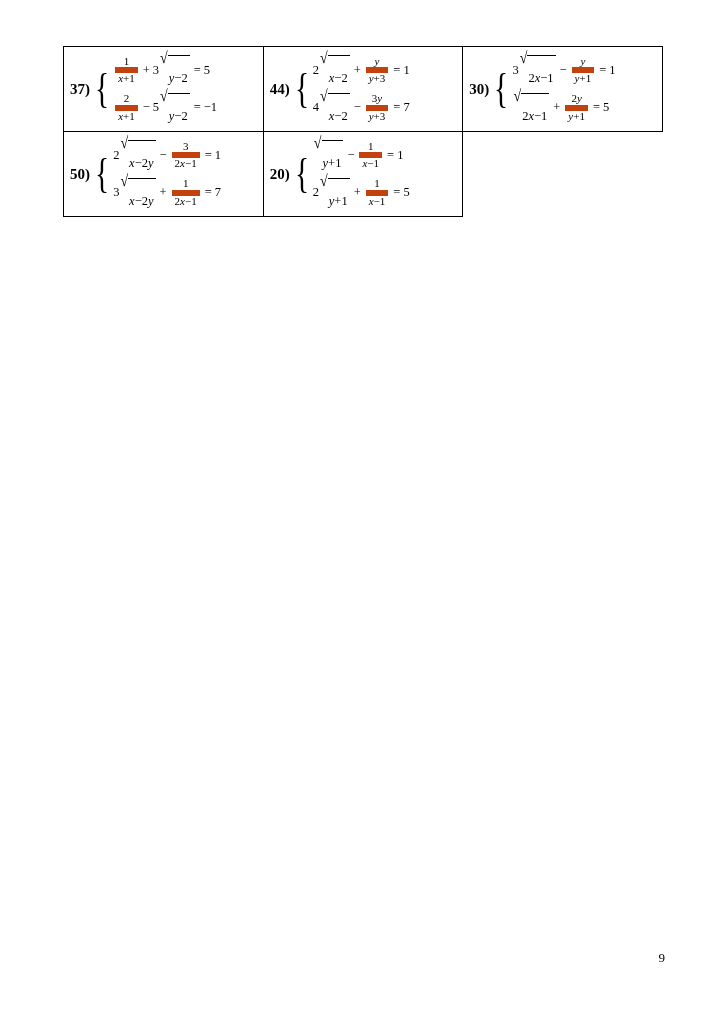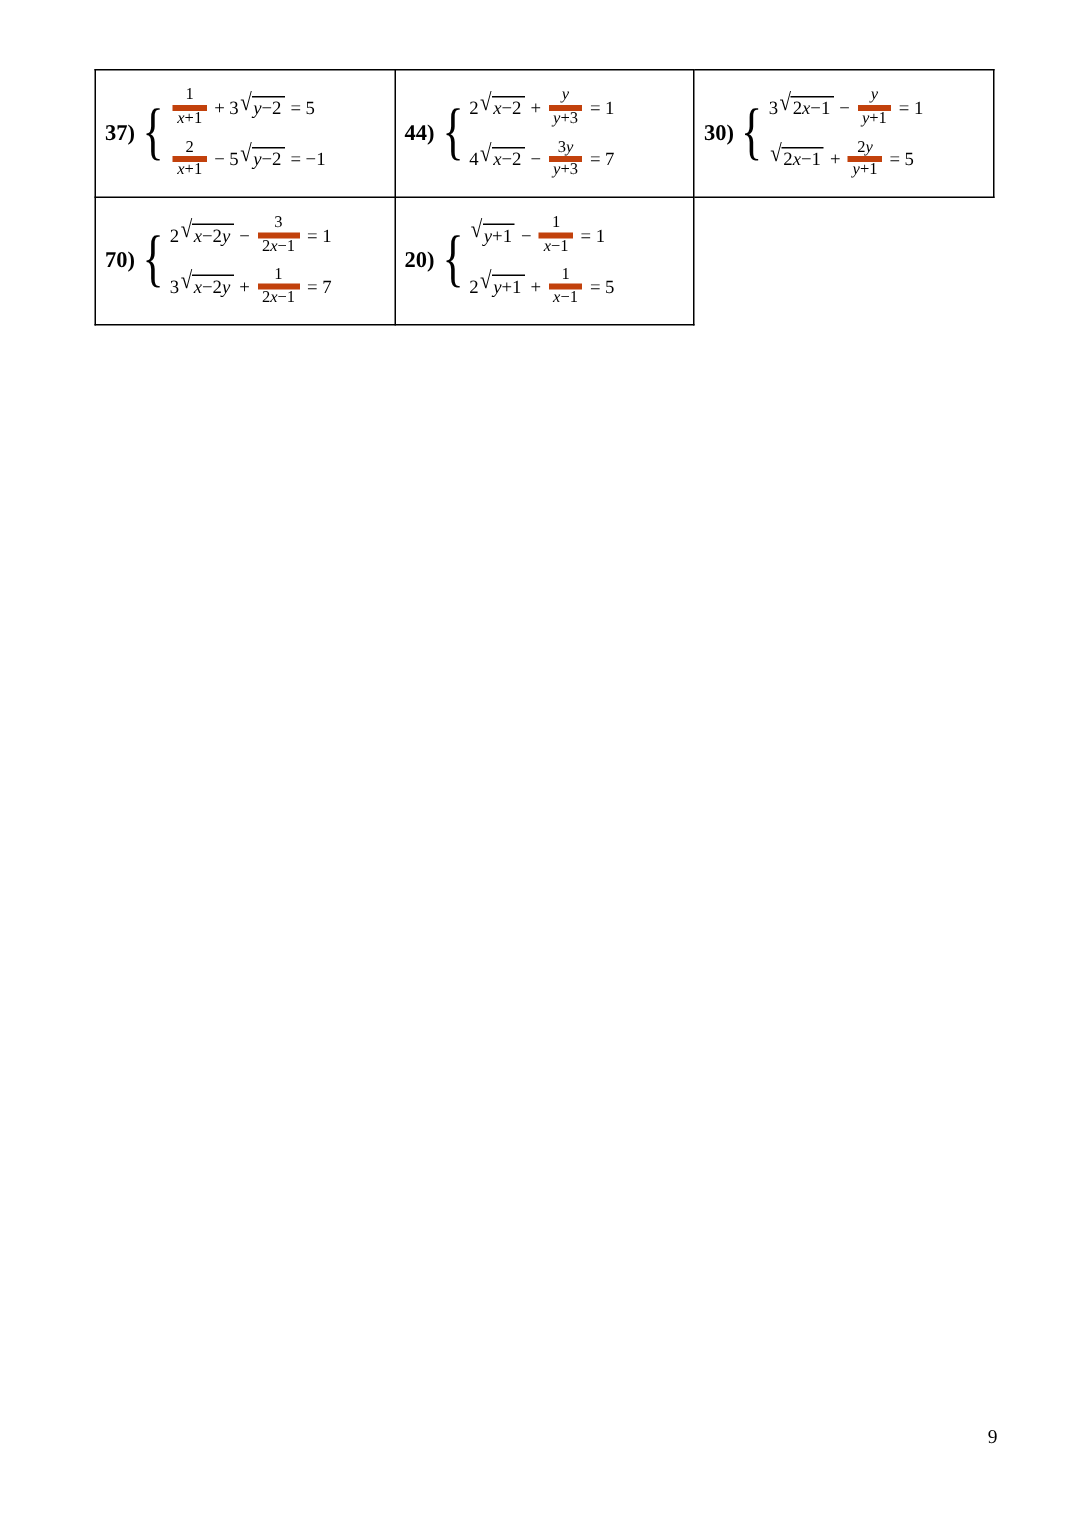--- a/index.html
+++ b/index.html
@@ -79,39 +79,39 @@
     align-items: center;
     vertical-align: middle;
     margin: 0 2px;
     font-size: 11px;
     line-height: 1.05;
   }
   .frac .num {
     padding: 0 3px 0px 3px;
   }
   .frac .den {
-    border-top: 4px solid #c2410c;
+    border-top: 6px solid #c2410c;
     padding: 0px 3px 0 3px;
   }
   
   .rad {
     display: inline-flex;
     align-items: stretch;
     margin: 0 1px;
   }
   .rad .sign {
     font-size: 14px;
     line-height: 1;
     transform: scaleY(1.15);
     transform-origin: bottom;
     padding-right: 0px;
   }
   .rad .radicand {
     border-top: 1px solid #000;
-    padding: 0 2px 0 1px;
+    padding: 15px 2px 0 1px;
     line-height: 1.15;
   }
   .coef { padding-right: 0px; }
   .op { padding: 0 3px; }
   .page-number {
     position: absolute;
     right: 60px;
     top: 950px;
     font-size: 13px;
   }
@@ -228,21 +228,21 @@
                   <span class="op">=</span>
                   <span>5</span>
                 </div>
               </span>
           </div>
         </td>
       </tr>
       <tr>
         <td>
           <div class="cell-inner">
-            <span class="item-number">70)</span>
+            <span class="item-number">50)</span>
             <span class="brace">{</span>
             <span class="system">
                 <div class="eq">
                   <span class="coef">2</span>
                   <span class="rad">
                     <span class="sign">√</span>
                     <span class="radicand"><span class="it">x</span>−2<span class="it">y</span></span>
                   </span>
                   <span class="op">−</span>
                   <span class="frac">

